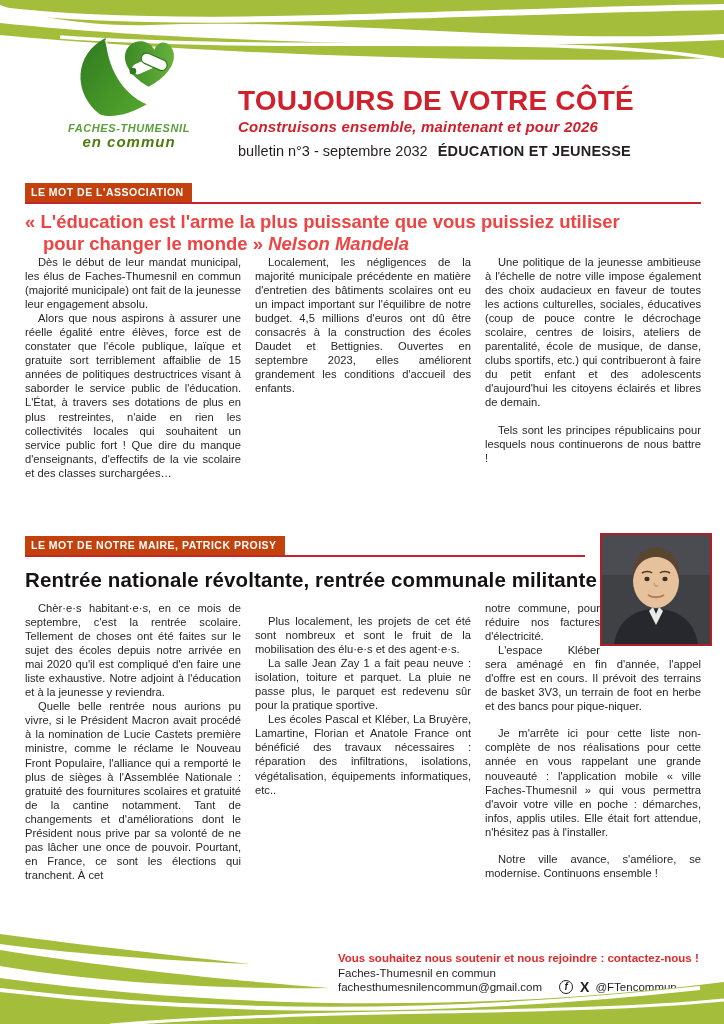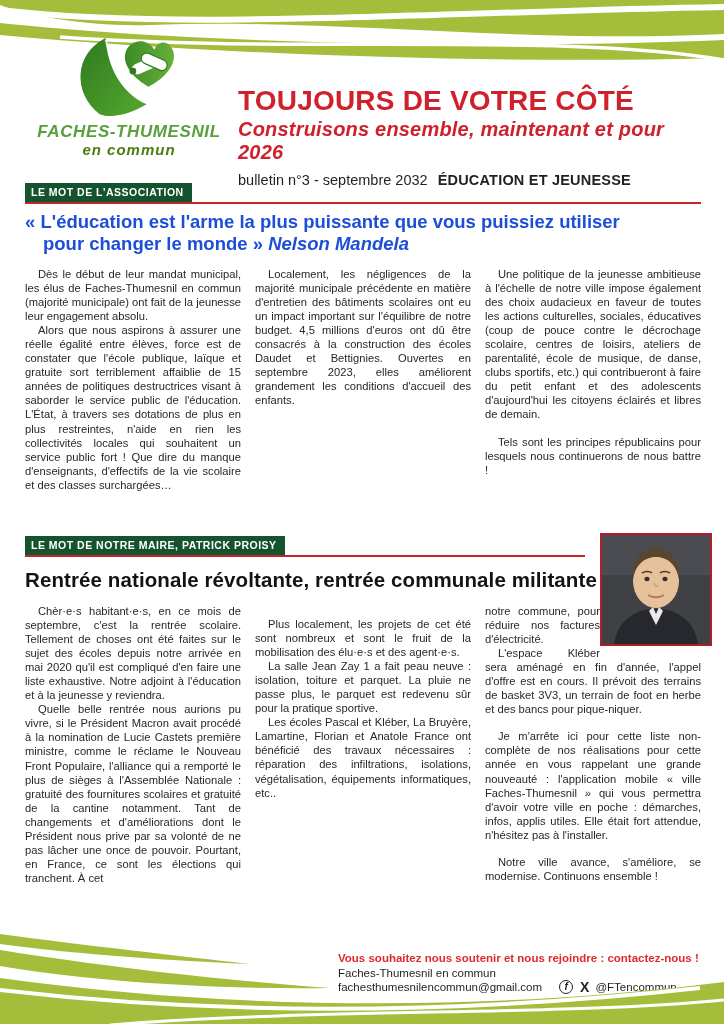--- a/index.html
+++ b/index.html
@@ -10,47 +10,47 @@
     font-family:"Liberation Sans","DejaVu Sans",sans-serif;
     color:#2a2627;
   }
   
   .swoosh-top { position:absolute; top:0; left:0; width:724px; height:80px; }
   .swoosh-bottom { position:absolute; bottom:0; left:0; width:724px; height:100px; }
 
   
   .logo { position:absolute; left:26px; top:34px; width:206px; text-align:center; }
   .logo svg { display:block; margin:0 auto; }
-  .logo-line1 { font-size:17px; font-weight:bold; font-style:italic; color:#58a03c; letter-spacing:0.6px; margin-top:2px; }
+  .logo-line1 { font-size:11px; font-weight:bold; font-style:italic; color:#58a03c; letter-spacing:0.6px; margin-top:2px; }
   .logo-line2 { font-size:15px; font-weight:bold; font-style:italic; color:#4d7c0f; letter-spacing:1px; margin-top:-1px; }
 
   .title-block { position:absolute; left:238px; top:86px; width:470px; }
   .title-block h1 { font-size:28px; font-weight:800; color:#d0202c; letter-spacing:0.2px; line-height:1.05; }
-  .subtitle { font-size:20px; font-weight:bold; font-style:italic; color:#d0202c; margin-top:3px; letter-spacing:0.2px; }
+  .subtitle { font-size:15px; font-weight:bold; font-style:italic; color:#d0202c; margin-top:3px; letter-spacing:0.2px; }
   .bulletin-line { margin-top:8px; font-size:14.5px; color:#231f20; }
   .bulletin-line .topic { font-weight:bold; margin-left:6px; letter-spacing:0.2px; }
 
   
   .sec { position:absolute; left:25px; width:676px; }
   .sec-assoc { top:183px; }
   .sec-maire { top:536px; }
   .banner-row { border-bottom:2px solid #c4242b; line-height:0; }
   .banner-row.short { width:560px; }
   .banner {
-    display:inline-block; background:#14532d; color:#fff;
+    display:inline-block; background:#c2410c; color:#fff;
     font-size:10.5px; font-weight:bold; letter-spacing:0.5px;
     padding:4px 8px 3px 6px; line-height:1.1;
   }
   .quote {
-    margin-top:7px; font-size:18.5px; font-weight:bold; color:#1d4ed8;
+    margin-top:7px; font-size:18.5px; font-weight:bold; color:#ef4444;
     line-height:22px; padding-left:18px; text-indent:-18px; width:620px;
   }
   .quote .qa { font-style:italic; font-weight:bold; }
 
-  .cols { display:flex; gap:14px; margin-top:12px; }
+  .cols { display:flex; gap:14px; }
   .col { flex:1 1 0; font-size:11.2px; line-height:14.1px; text-align:justify; color:#2a2627; }
   .col p { margin:0; }
   .col p.indent { text-indent:13px; }
   .col p.gap { margin-top:13px; }
 
   .sec-maire h2 { margin:11px 0 9px 0; font-size:20.5px; font-weight:800; color:#161213; letter-spacing:0.1px; }
 
   .photo {
     position:absolute; left:600px; top:533px; width:112px; height:113px;
     border:2px solid #b01f28; background:#44464a; overflow:hidden;

